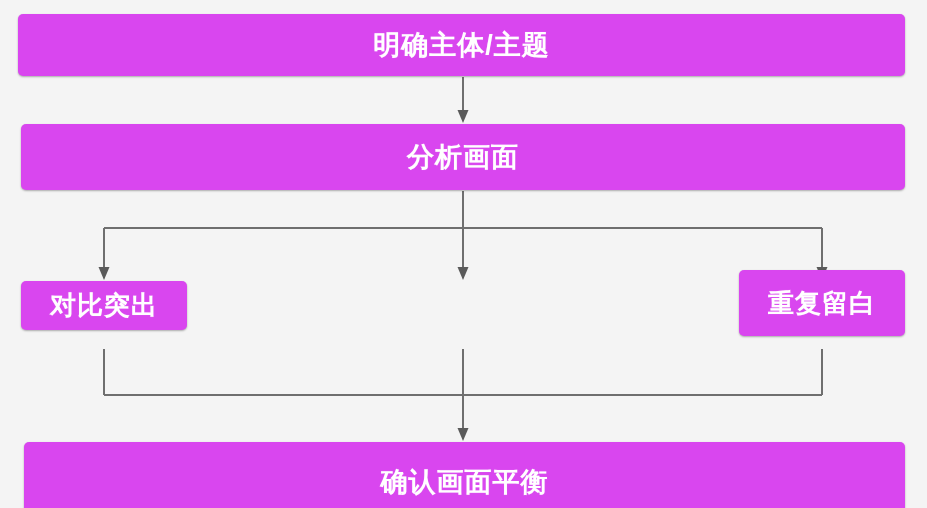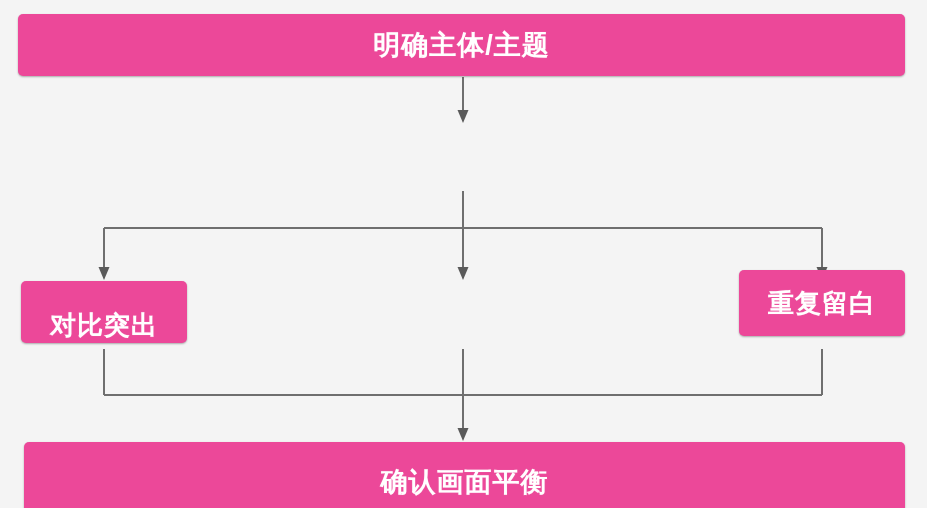--- a/index.html
+++ b/index.html
@@ -11,40 +11,40 @@
   #stage {
     position: relative;
     width: 927px;
     height: 508px;
     background: #f4f4f4;
     overflow: hidden;
     font-family: "Liberation Sans", "DejaVu Sans", sans-serif;
   }
   .node {
     position: absolute;
-    background: #ec4899;
+    background: #d946ef;
     color: #ffffff;
     display: flex;
     align-items: center;
     justify-content: center;
     border-radius: 5px;
     box-shadow: 0 1px 2px rgba(0,0,0,0.30);
     box-sizing: border-box;
     letter-spacing: 1px;
     font-weight: 700;
     text-shadow: 0 0 1px rgba(255,255,255,0.35);
     user-select: none;
   }
   .node-wide { font-size: 27px; }
   .node-small { font-size: 26px; }
 
   
   #node-topic    { left: 18px;  top: 14px;  width: 887px; height: 62px; }
   #node-analyze  { left: 21px;  top: 124px; width: 884px; height: 66px; }
-  #node-contrast { left: 21px;  top: 281px; width: 166px; height: 62px; align-items: flex-end; }
+  #node-contrast { left: 21px;  top: 281px; width: 166px; height: 49px; }
   #node-lines    { left: 380px; top: 281px; width: 167px; height: 66px; }
   #node-repeat   { left: 739px; top: 270px; width: 166px; height: 66px; }
   #node-balance  { left: 24px;  top: 442px; width: 881px; height: 80px;
                    border-bottom-left-radius: 0; border-bottom-right-radius: 0; }
 
   
   #wires {
     position: absolute;
     left: 0; top: 0;
     width: 927px; height: 508px;
@@ -104,20 +104,23 @@
     <g>
       <path class="wire" d="M463,349 L463,432"></path>
       <path class="wire-head" d="M463,441 L457.5,428 L468.5,428 Z"></path>
     </g>
   </svg>
 
   <div class="node node-wide" id="node-topic">
     <span>明确主体/主题</span>
   </div>
 
+  <div class="node node-wide" id="node-analyze">
+    <span>分析画面</span>
+  </div>
 
   <div class="node node-small" id="node-contrast">
     <span>对比突出</span>
   </div>
 
 
   <div class="node node-small" id="node-repeat">
     <span>重复留白</span>
   </div>
 

